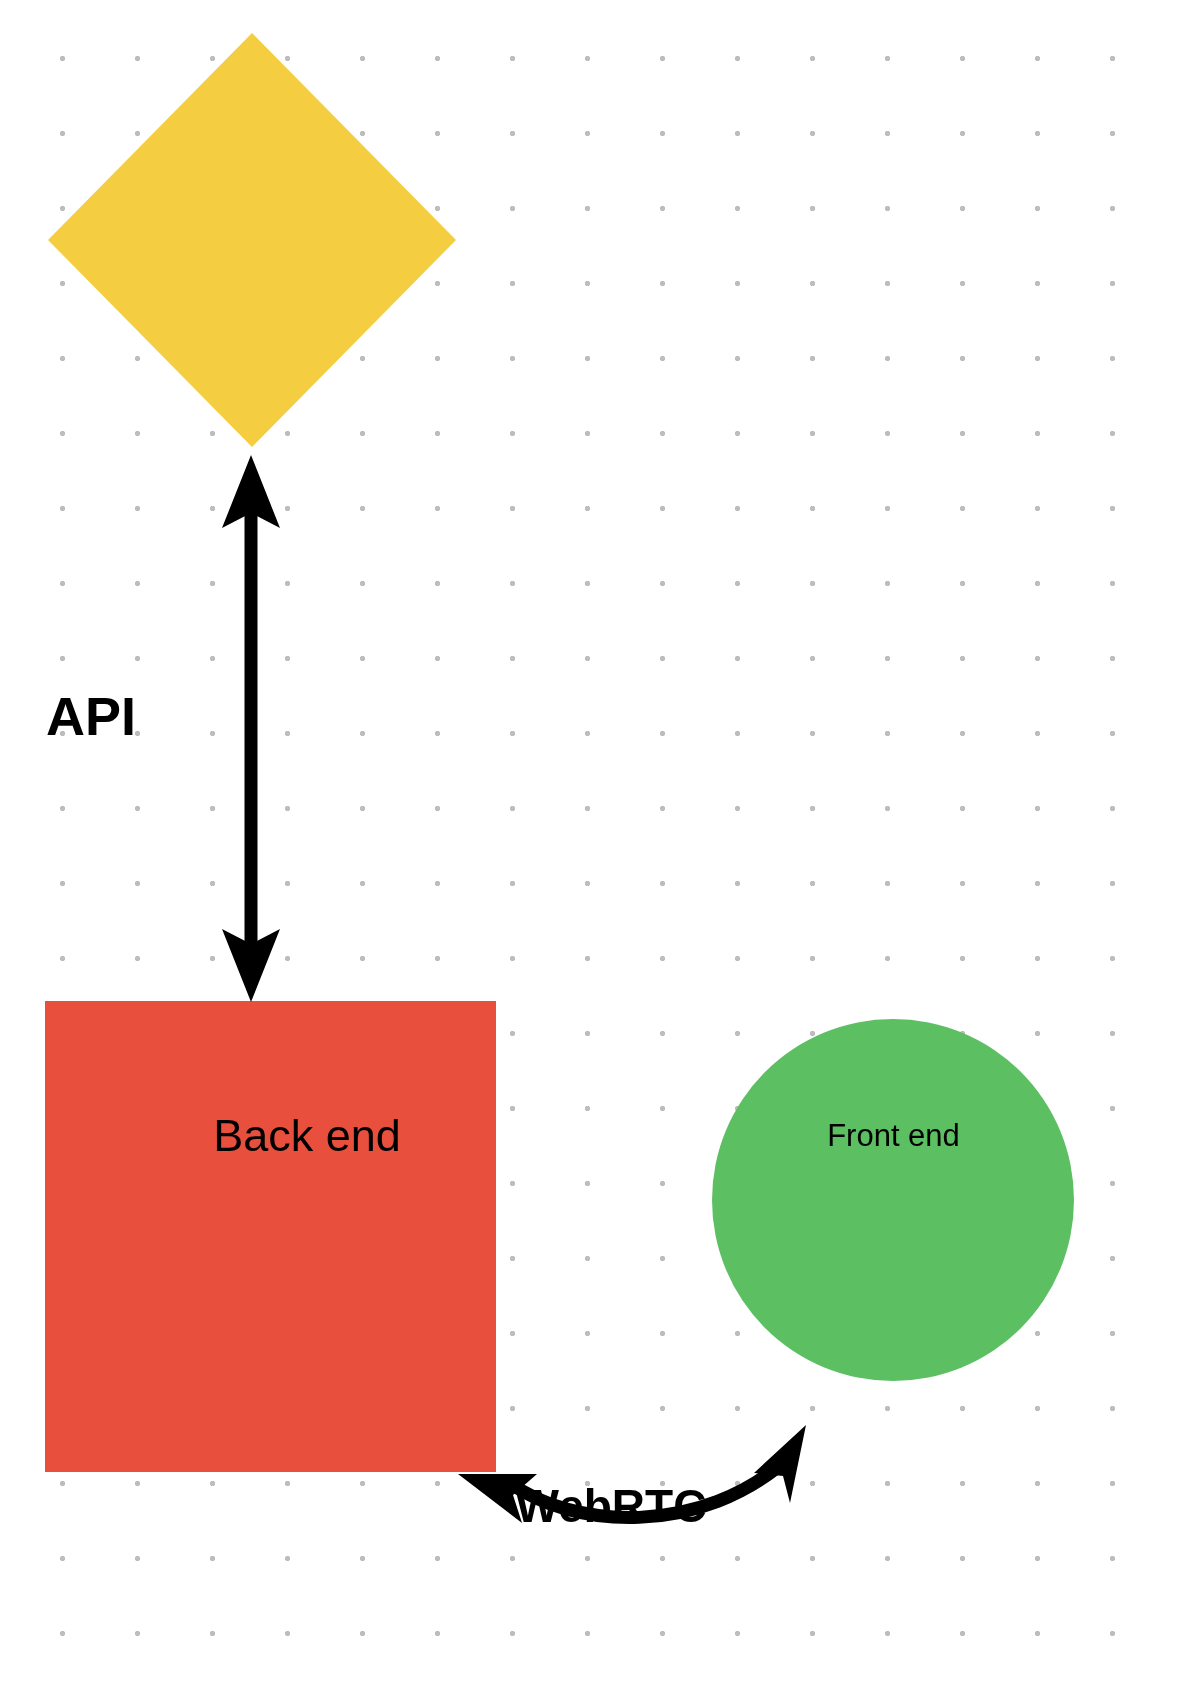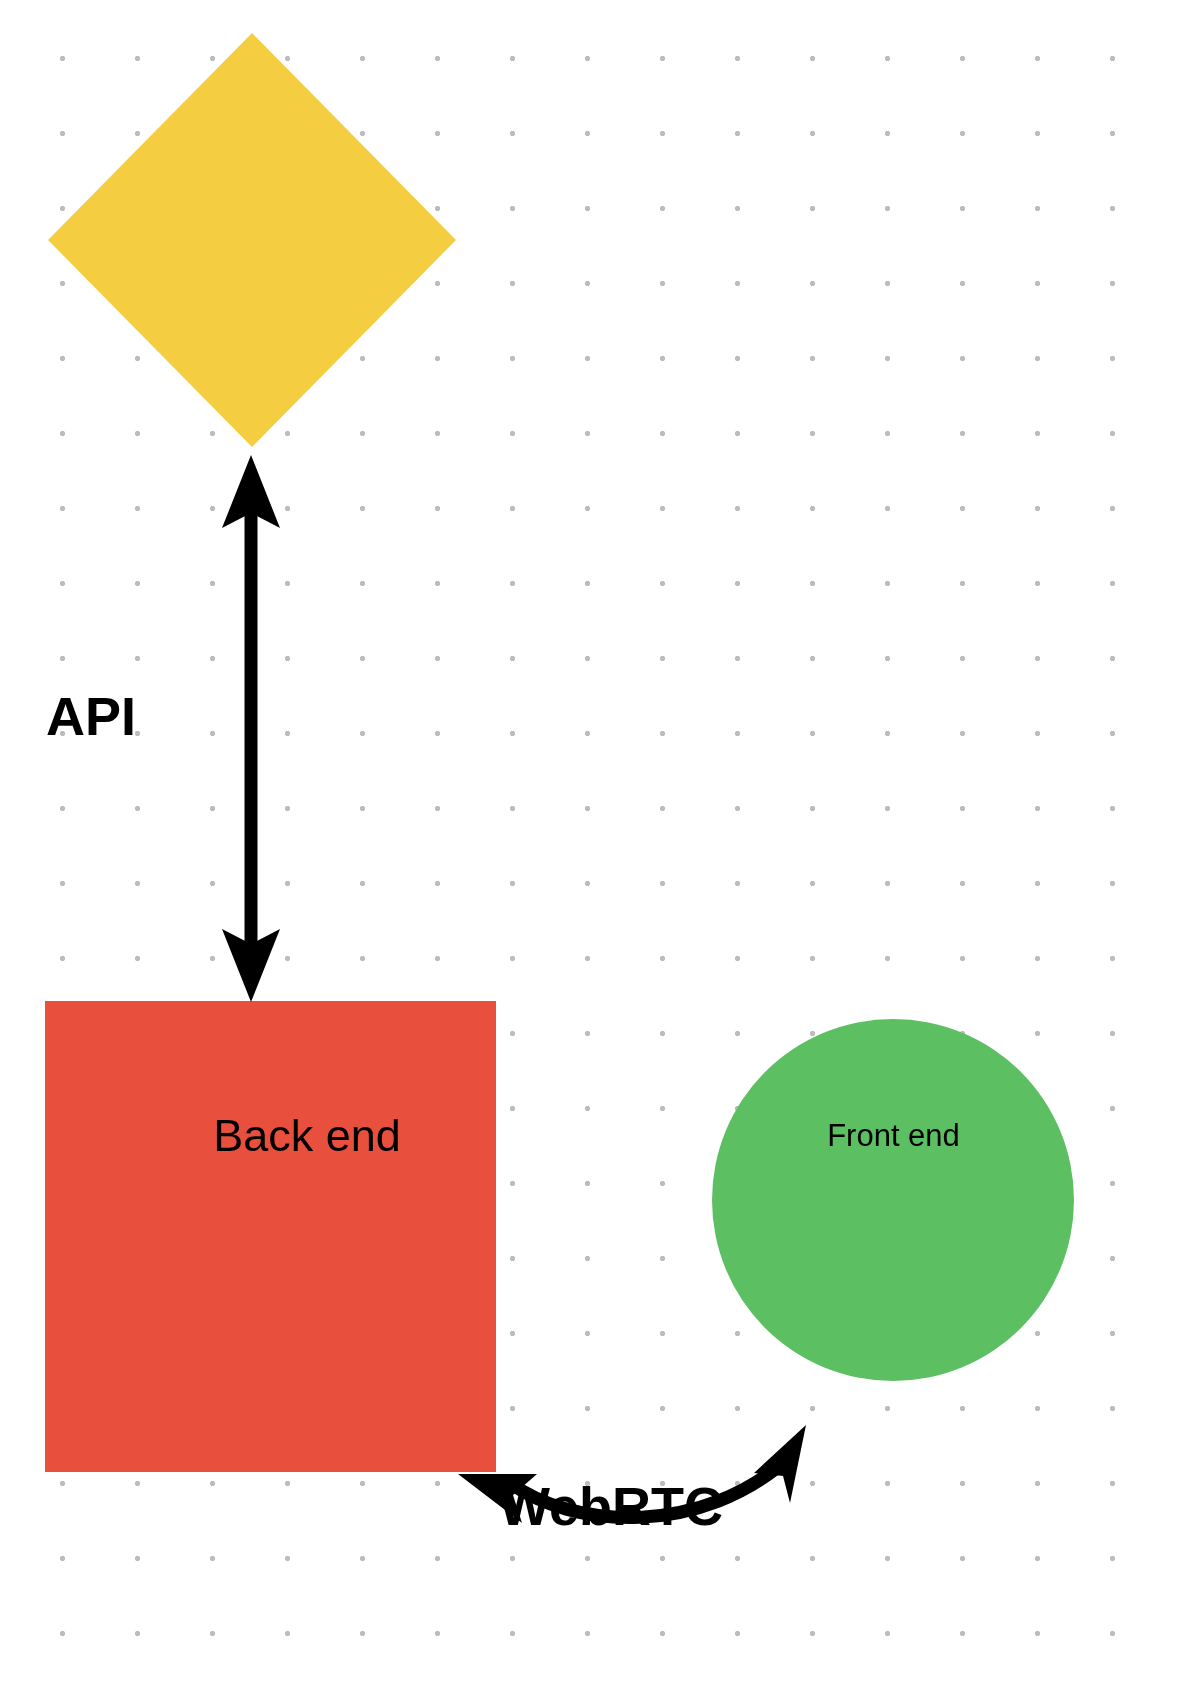--- a/index.html
+++ b/index.html
@@ -75,21 +75,21 @@
     width: 200px;
     font-size: 54px;
     line-height: 64px;
     text-align: left;
   }
   
   #label-webrtc {
     left: 418px;
     top: 1474px;
     width: 386px;
-    font-size: 54px;
+    font-size: 46px;
     line-height: 64px;
     text-align: center;
   }
 </style>
 </head>
 <body>
 
 <div id="canvas">
 
   <svg id="diagram-svg" viewBox="0 0 1179 1697" xmlns="http://www.w3.org/2000/svg">

